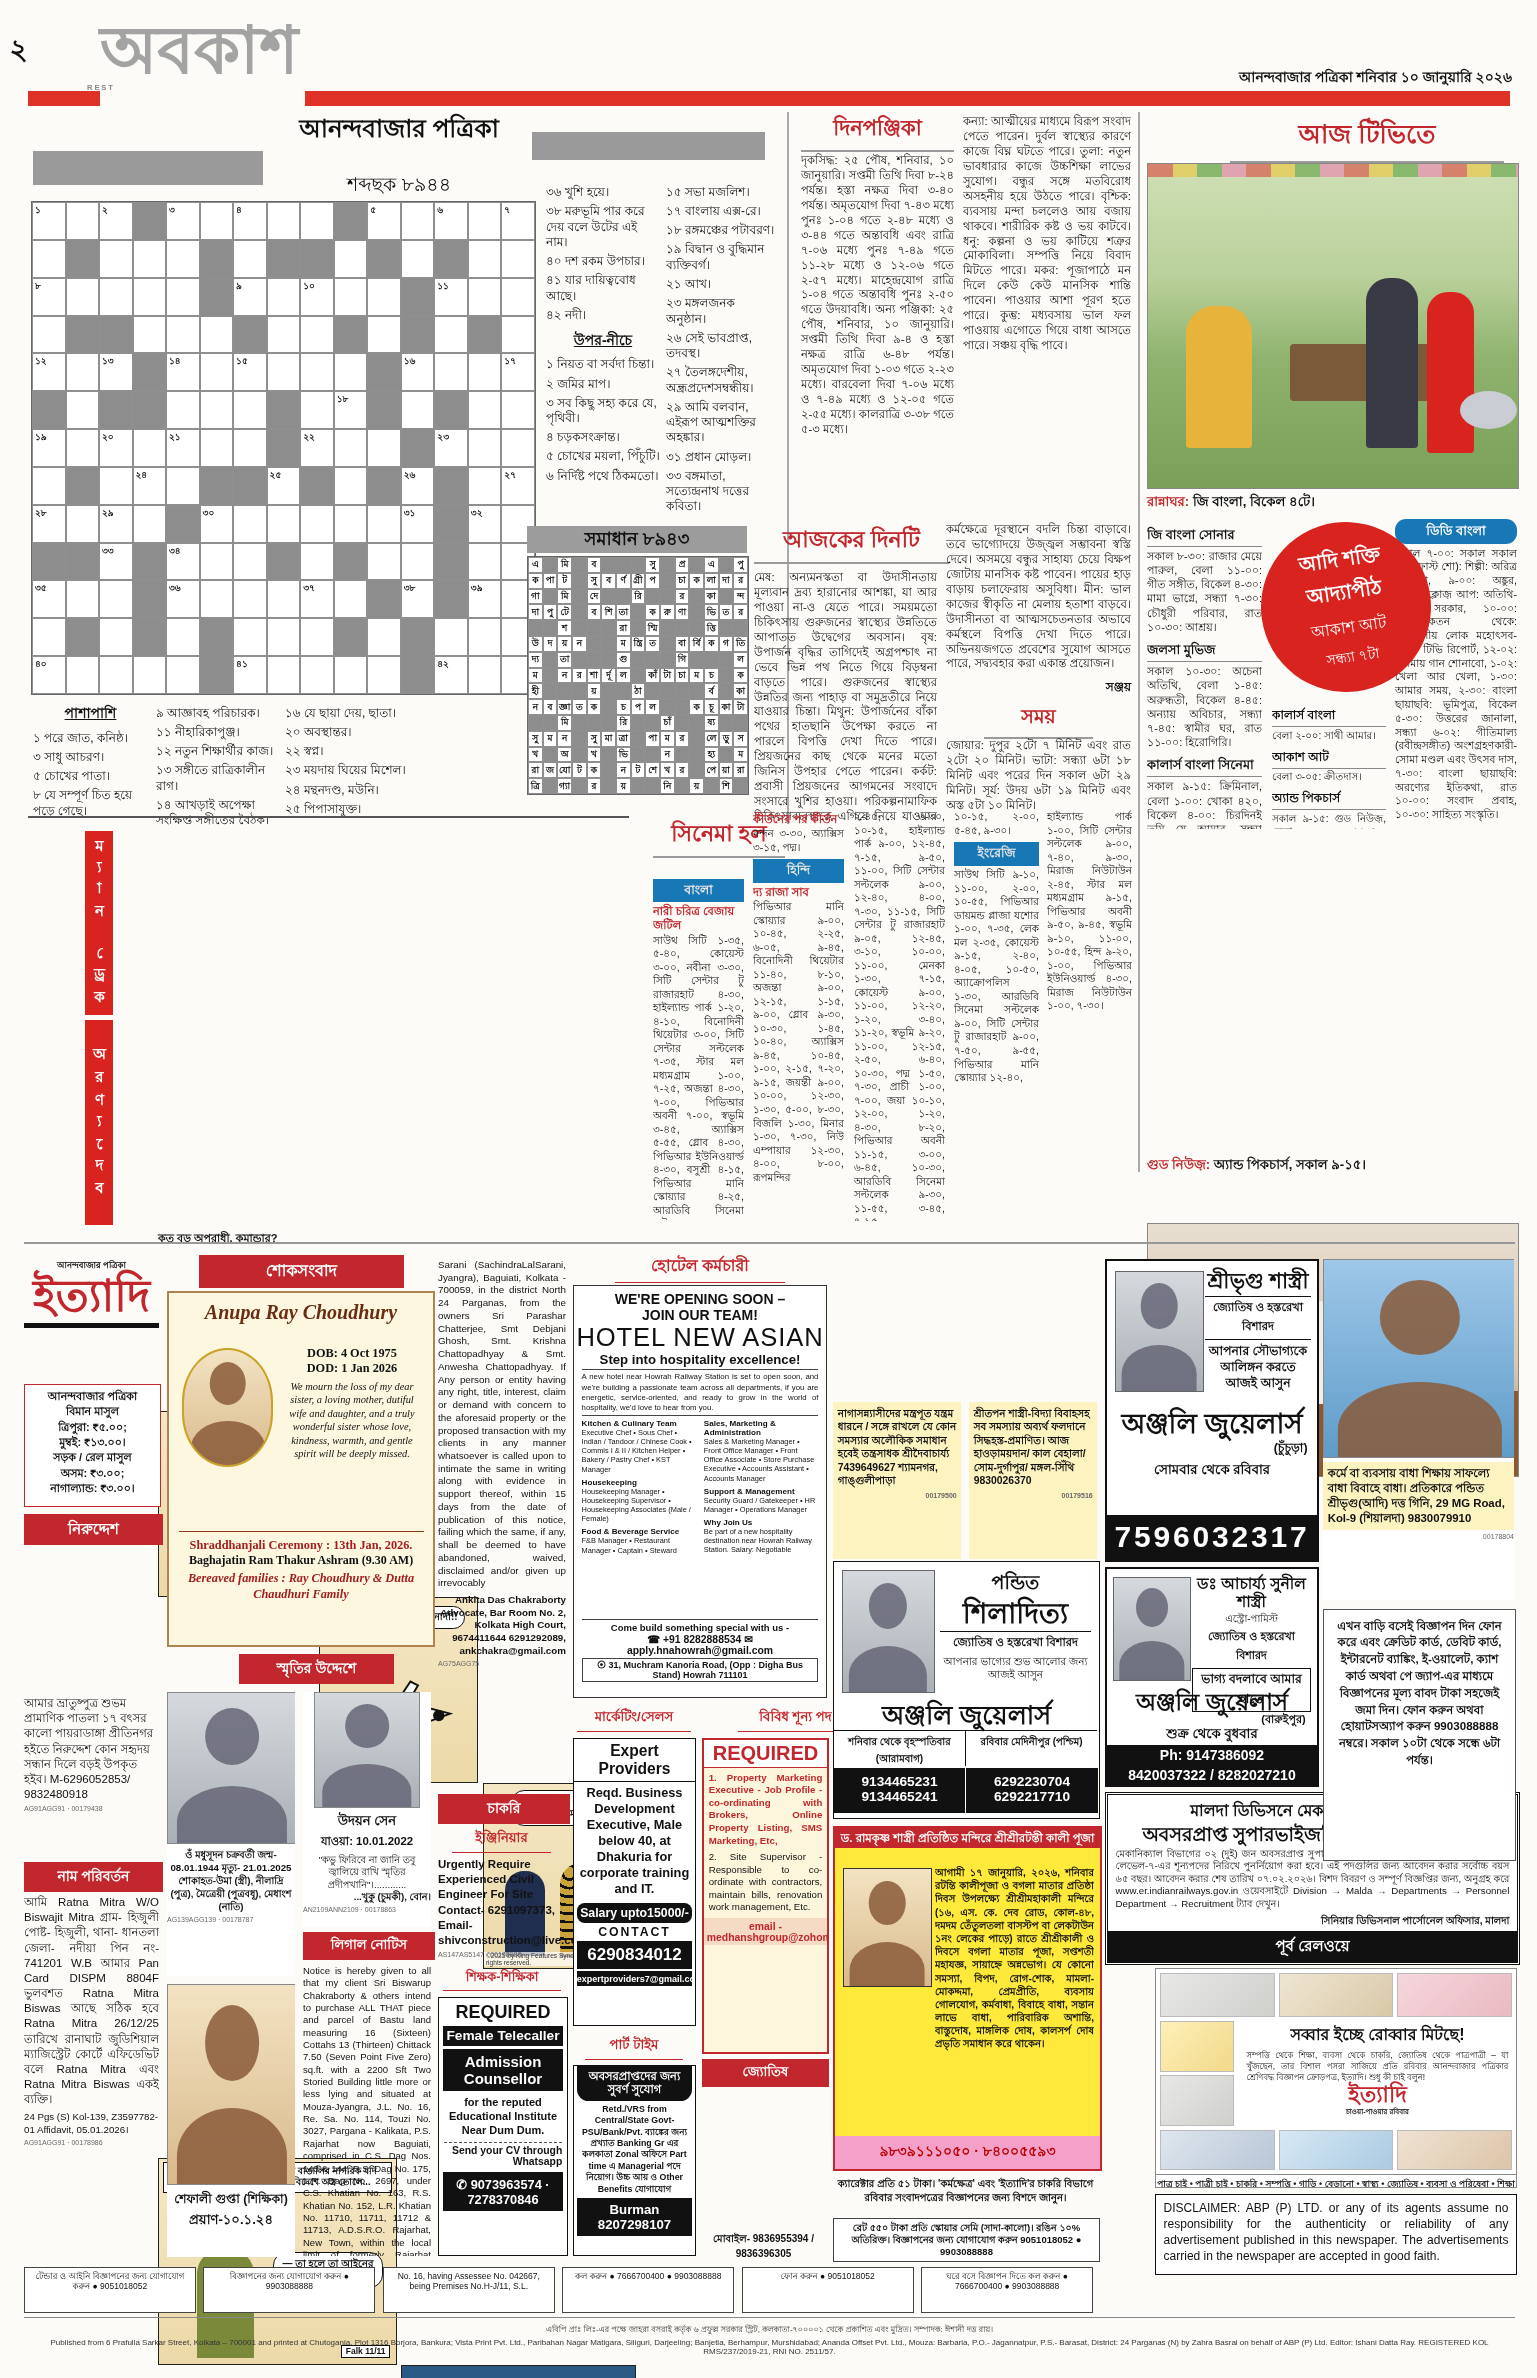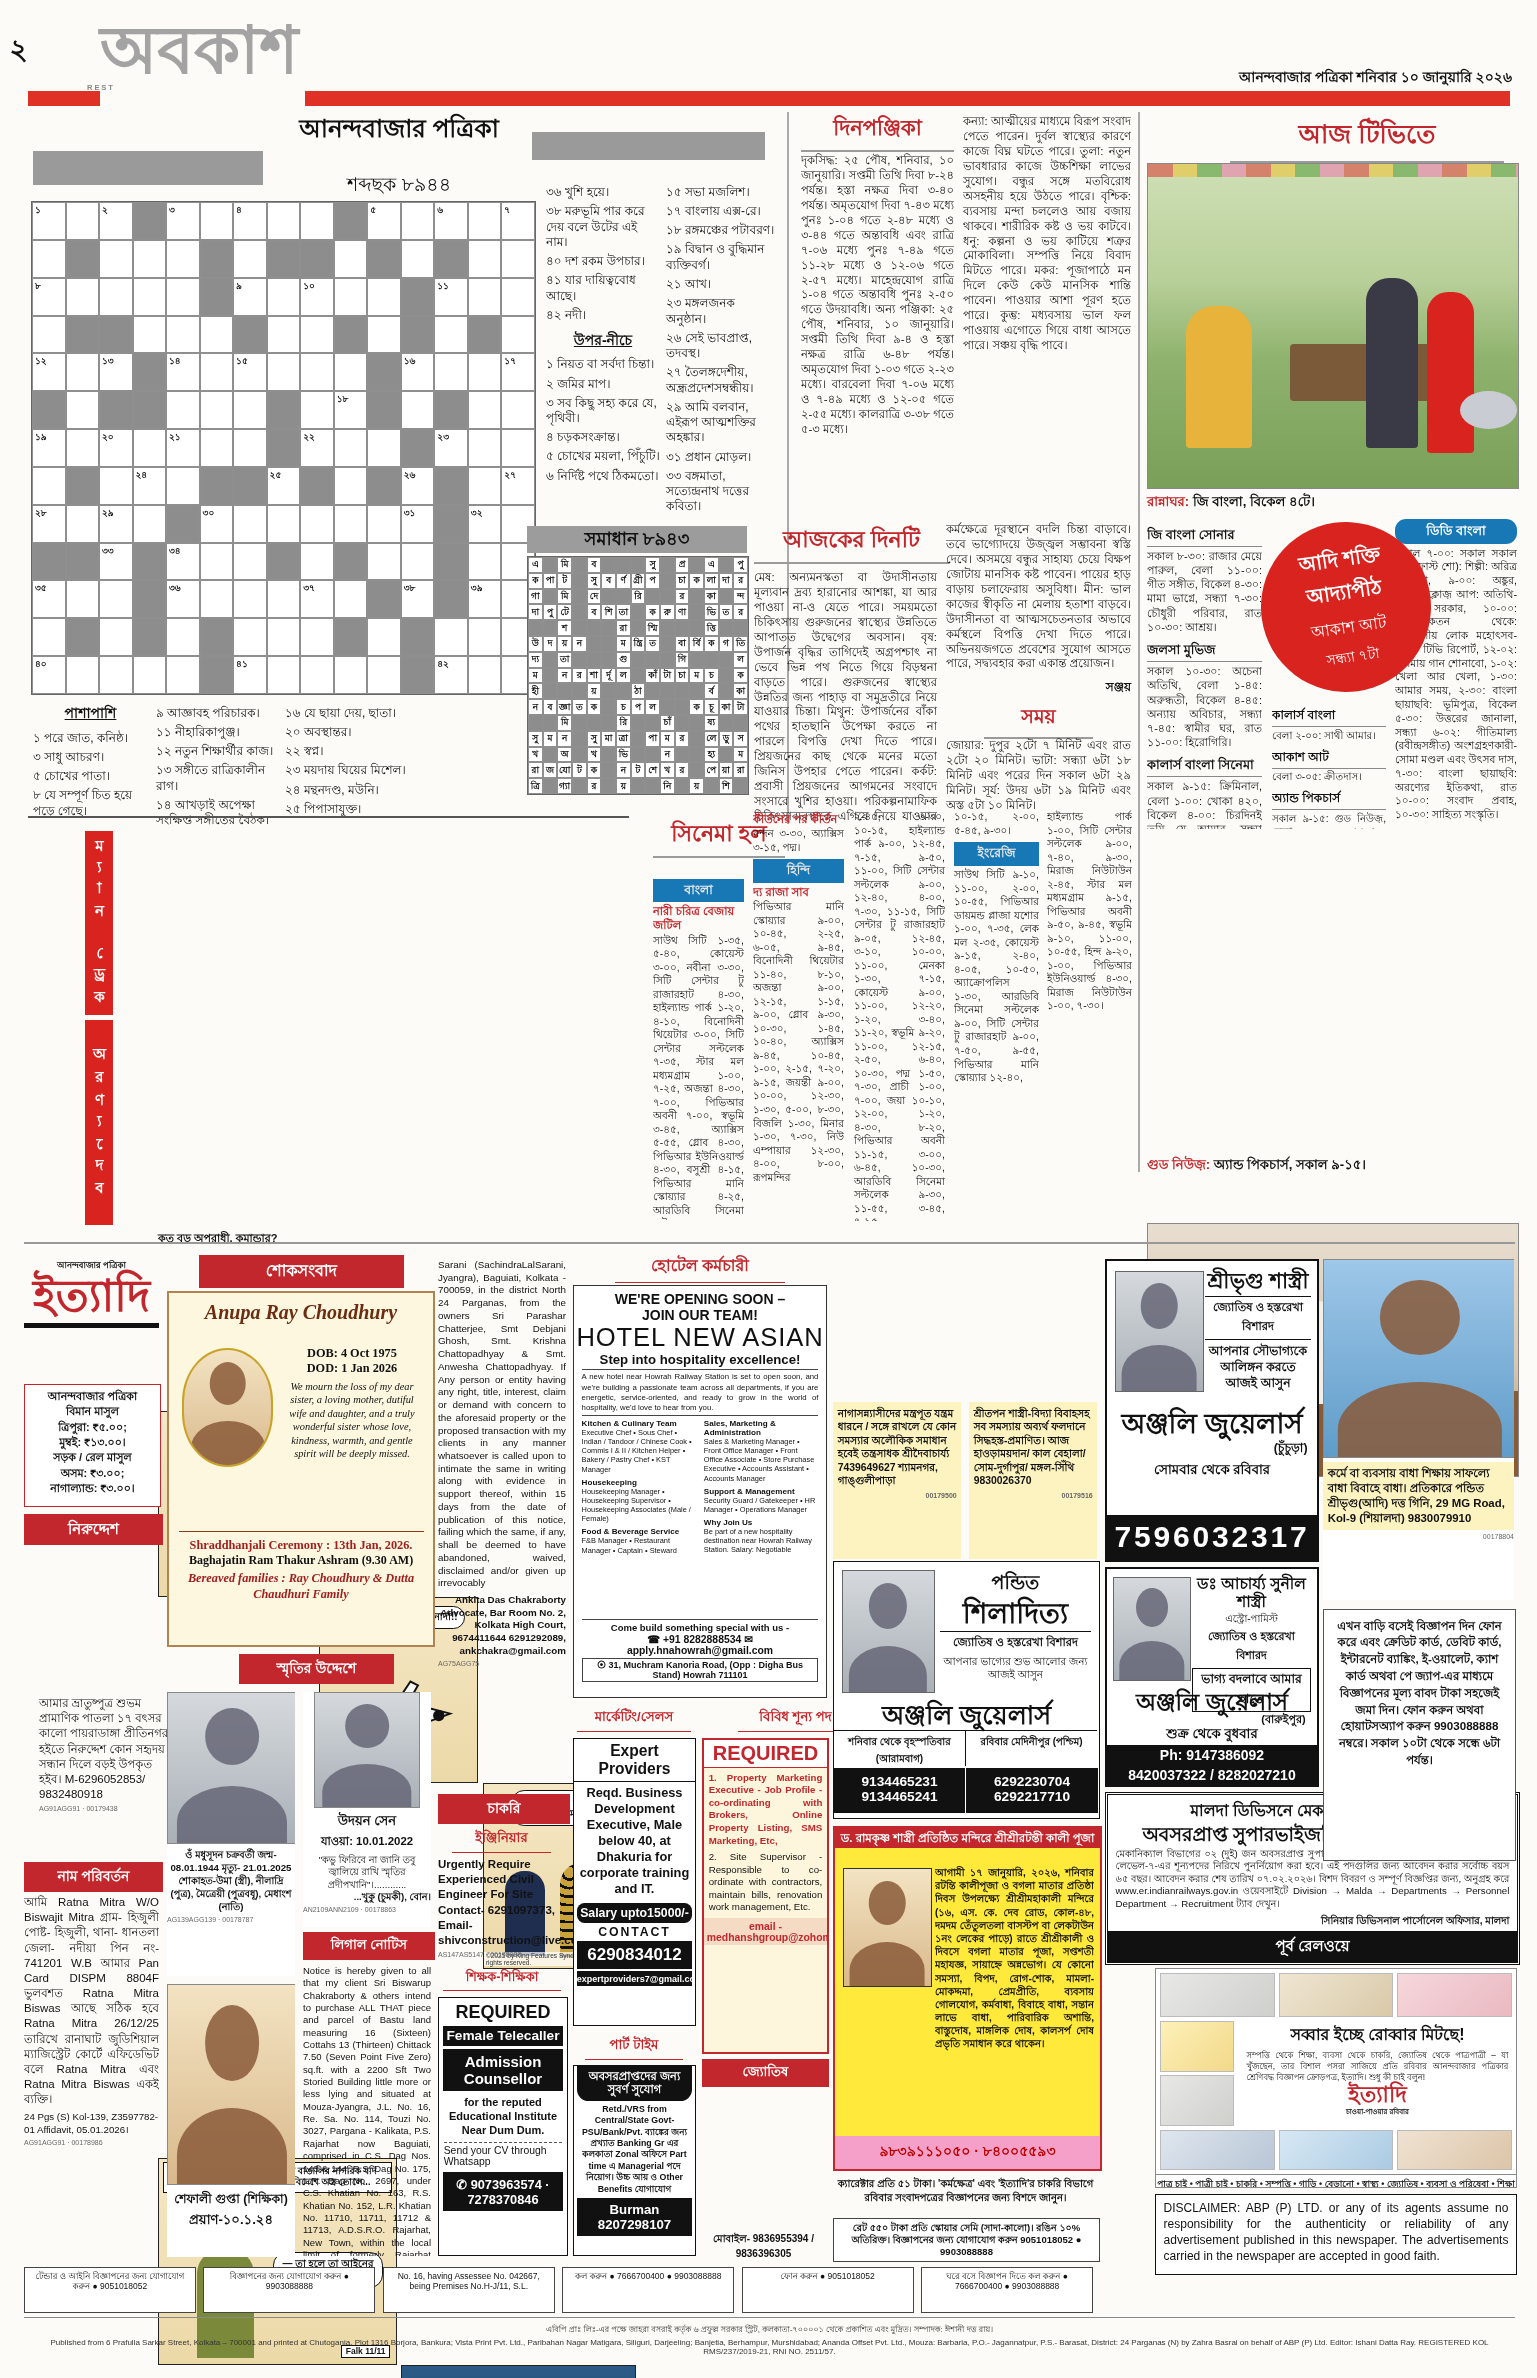--- a/index.html
+++ b/index.html
@@ -1111,21 +1111,21 @@
         <div style="font-size:11px;font-weight:bold;text-align:center;line-height:1.4;">বিমান মাসুল</div>
         <div style="font-size:11px;font-weight:bold;text-align:center;line-height:1.4;">ত্রিপুরা: ₹৫.০০;</div>
         <div style="font-size:11px;font-weight:bold;text-align:center;line-height:1.4;">মুম্বই: ₹১৩.০০।</div>
         <div style="font-size:11px;font-weight:bold;text-align:center;line-height:1.4;">সড়ক / রেল মাসুল</div>
         <div style="font-size:11px;font-weight:bold;text-align:center;line-height:1.4;">অসম: ₹৩.০০;</div>
         <div style="font-size:11px;font-weight:bold;text-align:center;line-height:1.4;">নাগাল্যান্ড: ₹৩.০০।</div>
       </div>
   </div>
   <div class="abs whitered" style="left:24px;top:1514px;width:135px;font-size:15px;">নিরুদ্দেশ</div>
 
-  <div class="abs" style="left:24px;top:1696px;width:135px;margin-left:15px;">
+  <div class="abs" style="left:24px;top:1696px;width:135px;">
     <div class="adtext">আমার ভ্রাতুষ্পুত্র শুভম প্রামাণিক পাতলা ১৭ বৎসর কালো পায়রাডাঙ্গা প্রীতিনগর হইতে নিরুদ্দেশ কোন সহৃদয় সন্ধান দিলে বড়ই উপকৃত হইব। M-6296052853/ 9832480918</div>
     <div class="code">AG91AGG91 · 00179438</div>
   </div>
   <div class="abs whitered" style="left:24px;top:1862px;width:135px;font-size:14px;">নাম পরিবর্তন</div>
   <div class="abs" style="left:24px;top:1895px;width:135px;height:363px;overflow:hidden;">
     <div class="adtext jtext">আমি Ratna Mitra W/O Biswajit Mitra গ্রাম- হিজুলী পোষ্ট- হিজুলী, থানা- ধানতলা জেলা- নদীয়া পিন নং- 741201 W.B আমার Pan Card DISPM 8804F ভুলবশত Ratna Mitra Biswas আছে সঠিক হবে Ratna Mitra 26/12/25 তারিখে রানাঘাট জুডিশিয়াল ম্যাজিস্ট্রেট কোর্টে এফিডেভিট বলে Ratna Mitra এবং Ratna Mitra Biswas একই ব্যক্তি।</div>
     <div class="smalltext" style="margin-top:3.8px;">24 Pgs (S) Kol-139, Z3597782-01 Affidavit, 05.01.2026।</div>
     <div class="code">AG91AGG91 · 00178986</div>
   </div>
 
@@ -1178,21 +1178,21 @@
   <div class="abs" style="left:438px;top:1857px;width:128px;">
     <div class="adtext" style="font-weight:bold;">Urgently Require Experienced Civil Engineer For Site Contact- 6291097373, Email- shivconstruction@live.com</div>
     <div class="code">AS147AS5147 · 00178983</div>
   </div>
   <div class="abs redsub" style="left:443px;top:1967px;width:118px;font-size:12.8px;">শিক্ষক-শিক্ষিকা</div>
   <div class="card" style="left:438px;top:1997px;width:128px;height:257px;border:1.9px solid #111;">
     <div style="font-size:18px;font-weight:bold;text-align:center;margin-top:3.8px;">REQUIRED</div>
     <div class="blackbar" style="font-size:13.7px;padding:2.8px 0;margin:2.8px 3.8px;">Female Telecaller</div>
     <div class="blackbar" style="font-size:15px;padding:3.8px 0;margin:0 3.8px;line-height:1.15;">Admission Counsellor</div>
     <div style="font-size:11px;font-weight:bold;text-align:center;margin:3.8px 4.7px;line-height:1.3;">for the reputed Educational Institute Near Dum Dum.</div>
-    <div style="font-size:10.4px;font-weight:normal;text-align:left;border-top:0.9px dashed #555;padding-top:2.8px;margin:0 4.7px;">Send your CV through Whatsapp</div>
+    <div style="font-size:10.4px;font-weight:bold;text-align:right;border-top:0.9px dashed #555;padding-top:2.8px;margin:0 4.7px;">Send your CV through Whatsapp</div>
     <div class="blackbar" style="font-size:12.8px;padding:4.7px 0;margin:4.7px 3.8px;">✆ 9073963574 · 7278370846</div>
   </div>
 
   <div class="abs redsub" style="left:615px;top:1253px;width:170px;font-size:16px;">হোটেল কর্মচারী</div>
   <div class="card" style="left:573px;top:1285px;width:252px;height:411px;">
     <div style="font-size:14px;font-weight:bold;text-align:center;margin-top:4.7px;">WE'RE OPENING SOON –</div>
     <div style="font-size:14px;font-weight:bold;text-align:center;">JOIN OUR TEAM!</div>
     <div style="font-size:25.6px;font-weight:normal;text-align:center;letter-spacing:0.9px;">HOTEL NEW ASIAN</div>
     <div style="font-size:13.2px;font-weight:bold;text-align:center;">Step into hospitality excellence!</div>
     <div style="font-size:7.8px;line-height:1.3;text-align:justify;margin:2.8px 7.6px;border-top:0.9px solid #444;border-bottom:0.9px solid #444;padding:1.9px 0;">A new hotel near Howrah Railway Station is set to open soon, and we're building a passionate team across all departments, if you are energetic, service-oriented, and ready to grow in the world of hospitality, we'd love to hear from you.</div>

